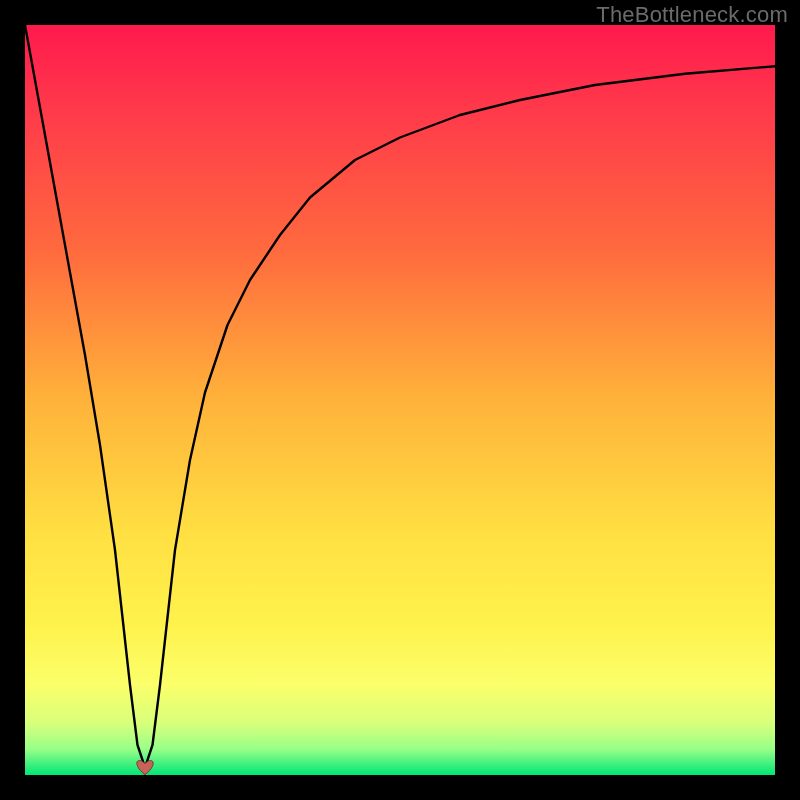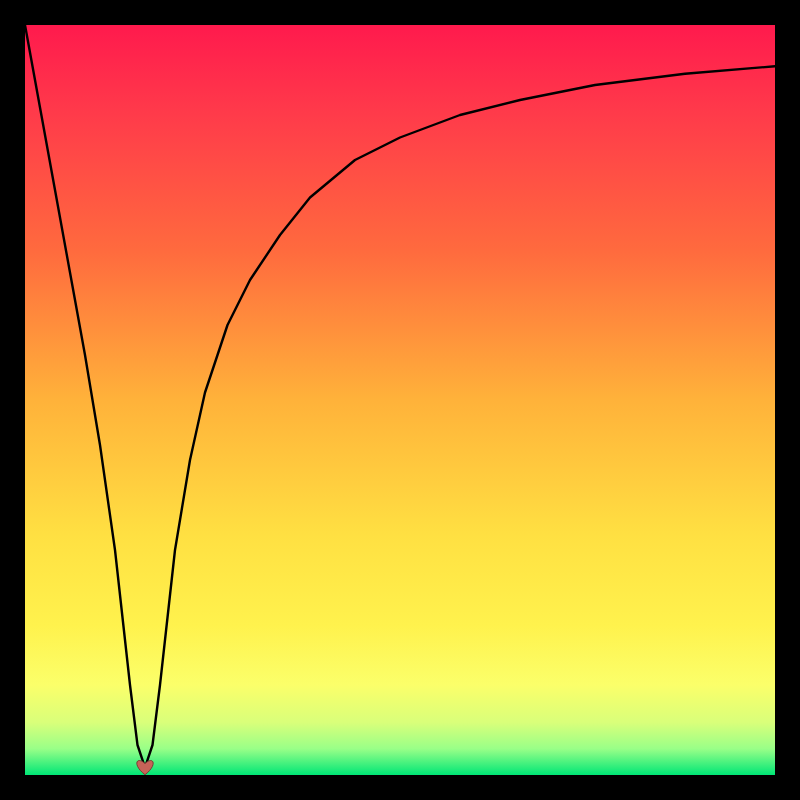--- a/index.html
+++ b/index.html
@@ -39,20 +39,21 @@
     display: block;
     width: 750px;
     height: 750px;
   }
 </style>
 </head>
 <body>
 
 <div class="frame">
 
+  <div class="watermark">TheBottleneck.com</div>
 
   <div class="plot">
     <svg id="chart-svg" viewBox="0 0 750 750" preserveAspectRatio="none">
       <defs>
         <linearGradient id="bg-grad" x1="0" y1="0" x2="0" y2="1">
             <stop offset="0%" stop-color="#ff1a4d"></stop>
             <stop offset="12%" stop-color="#ff3b4a"></stop>
             <stop offset="30%" stop-color="#ff6a3e"></stop>
             <stop offset="50%" stop-color="#ffb23a"></stop>
             <stop offset="68%" stop-color="#ffe042"></stop>

